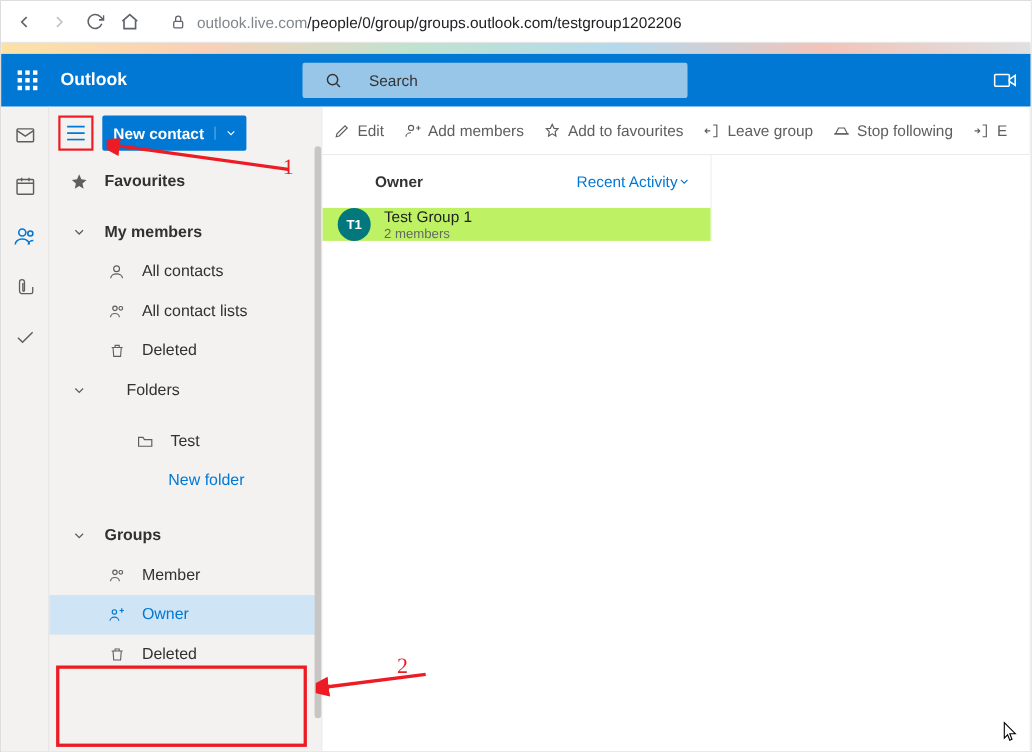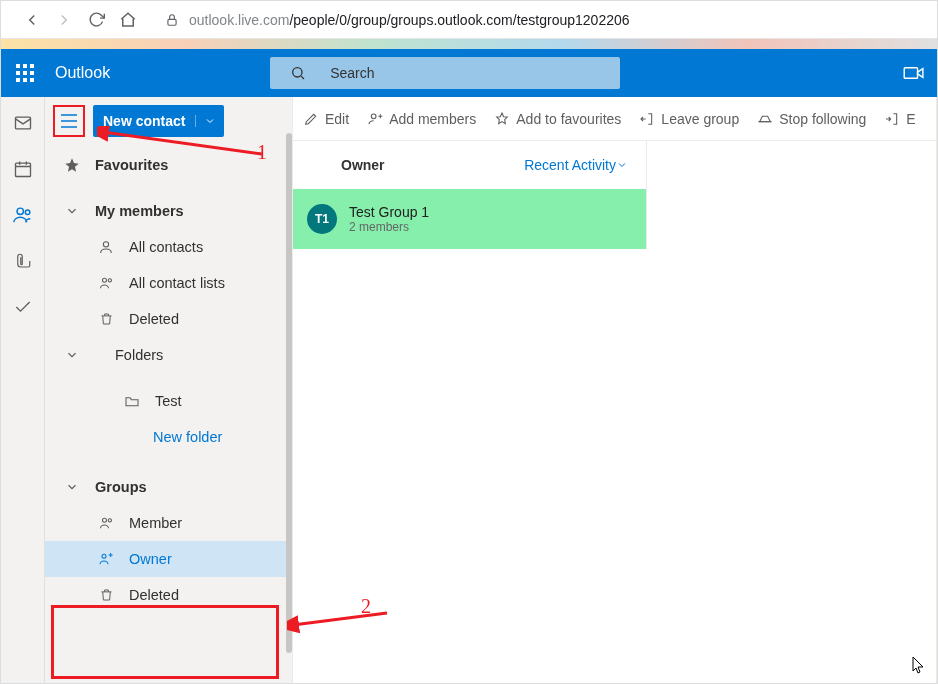--- a/index.html
+++ b/index.html
@@ -1,31 +1,31 @@
 <!DOCTYPE html>
 <html><head>
 <meta charset="utf-8">
 <style>
   * { box-sizing: border-box; }
   html, body { margin:0; padding:0; height:100%; font-family:"Segoe UI",Arial,sans-serif; font-size:14px; color:#333; background:#fff;}
   .root{width:938px;height:684px;position:relative;overflow:hidden;border:1px solid #ddd;}
   
-  .browser-bar{height:38px;display:flex;align-items:center;padding:0 22px;gap:14px;background:#fff;border-bottom:1px solid #e5e5e5;}
+  .browser-bar{height:38px;display:flex;align-items:center;padding:0 12px;gap:14px;background:#fff;border-bottom:1px solid #e5e5e5;}
   .bicon{color:#5f6368;display:flex;align-items:center;justify-content:center;width:18px;height:18px;}
   .bicon.disabled{color:#c3c3c3;}
   .addr{flex:1;display:flex;align-items:center;gap:8px;padding:4px 12px;border-radius:14px;}
   .addr-text{color:#202124;font-size:14px;}
   .addr-dim{color:#80868b;}
   .gradientbar{height:10px;background:linear-gradient(90deg,#fce2a6,#f8d0b8,#bfe3cf,#b4d9ed,#f2c4b9,#e0e0e0);}
   
   .o-header{height:48px;background:#0078d4;display:flex;align-items:center;color:#fff;}
   .waffle{width:48px;height:48px;display:flex;align-items:center;justify-content:center;}
   .waffle-grid{display:grid;grid-template-columns:repeat(3,4px);grid-template-rows:repeat(3,4px);gap:3px;}
   .waffle-grid span{background:#fff;width:4px;height:4px;}
-  .o-title{font-size:16px;font-weight:400;padding-left:6px;}
+  .o-title{font-size:16px;font-weight:700;padding-left:6px;}
   .search-wrap{margin-left:160px;}
   .searchbox{width:350px;height:32px;background:#98c6e9;border-radius:2px;display:flex;align-items:center;padding:0 20px;gap:24px;}
   .searchbox svg{stroke:#333;}
   .searchbox .ph{color:#333;}
   .o-header-right{margin-left:auto;padding-right:12px;display:flex;align-items:center;}
   
   .body{display:flex;height:calc(100% - 48px - 38px - 10px);}
   .rail{width:44px;background:#f3f2f1;border-right:1px solid #e1dfdd;display:flex;flex-direction:column;align-items:center;padding-top:14px;gap:22px;}
   .rail-item{color:#605e5c;width:24px;height:24px;display:flex;align-items:center;justify-content:center;}
   .rail-item.active{color:#0078d4;}
@@ -51,21 +51,21 @@
   .scroll-thumb{position:absolute;right:0;top:36px;width:6px;height:520px;background:#c8c6c4;border-radius:3px;}
   
   .main{flex:1;display:flex;}
   .listcol{width:354px;border-right:1px solid #edebe9;background:#fff;}
   .toolbar{height:44px;border-bottom:1px solid #edebe9;display:flex;align-items:center;padding:0 10px;gap:18px;white-space:nowrap;overflow:hidden;}
   .tb-item{display:flex;align-items:center;gap:6px;color:#605e5c;font-size:14px;}
   .tb-item svg{stroke:#605e5c;}
   .listhead{height:48px;display:flex;align-items:center;justify-content:space-between;padding:0 18px 0 48px;}
   .listhead .owner{font-weight:600;}
   .listhead .recent{color:#0078d4;display:flex;align-items:center;gap:0;}
-  .card{background:#86efac;display:flex;align-items:center;padding:15px 14px;gap:12px;}
+  .card{background:#bef264;display:flex;align-items:center;padding:0 14px;gap:12px;}
   .avatar{width:30px;height:30px;border-radius:50%;background:#03787c;color:#fff;font-size:12px;font-weight:600;display:flex;align-items:center;justify-content:center;}
   .card-t{font-size:14px;color:#212121;}
   .card-s{font-size:12px;color:#666;}
   .reading{flex:1;background:#fff;}
   
   .arrow1{position:absolute;left:96px;top:125px;pointer-events:none;}
   .num{position:absolute;color:#ed1c24;font-size:20px;font-family:Georgia,serif;}
   .arrow2{position:absolute;left:286px;top:604px;pointer-events:none;}
   .cursor{position:absolute;right:10px;bottom:8px;}
   svg{display:block;}

